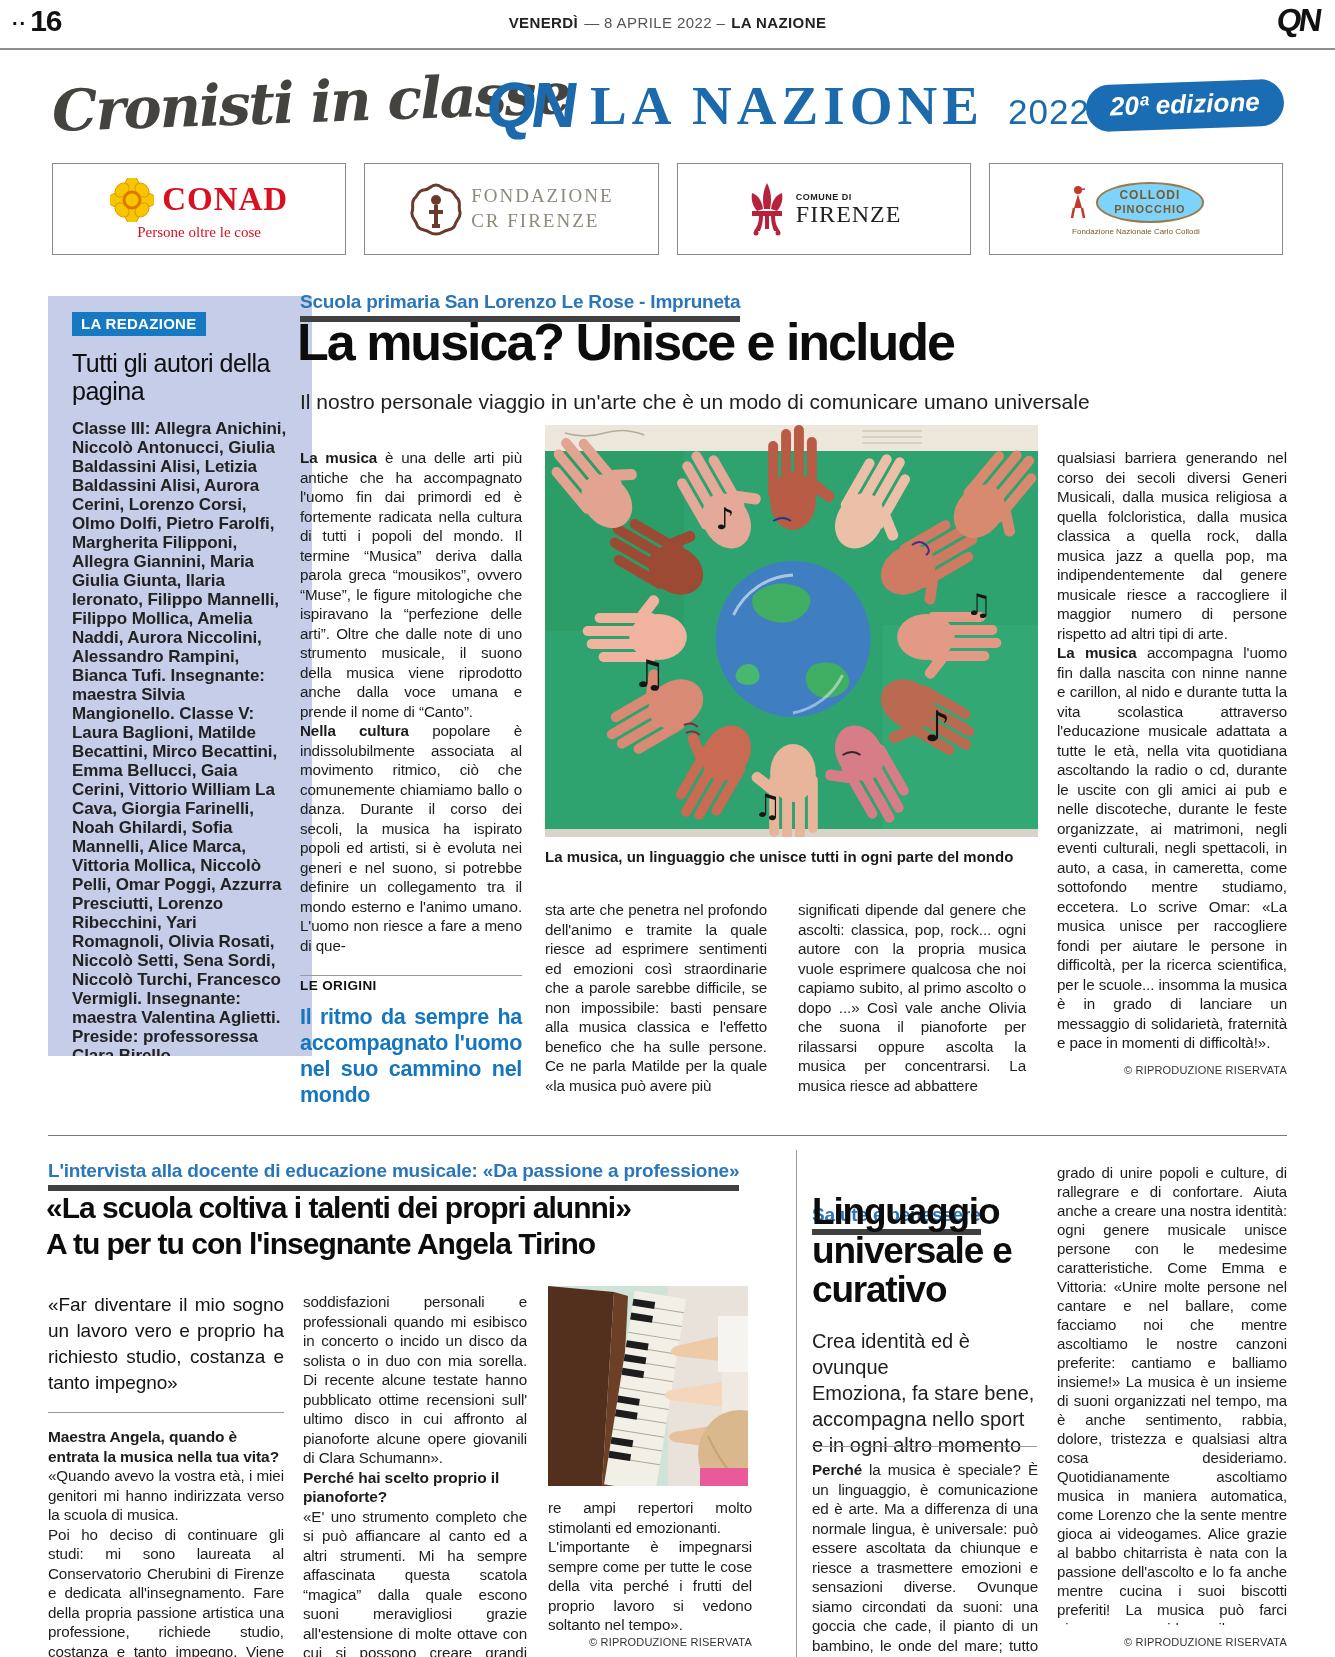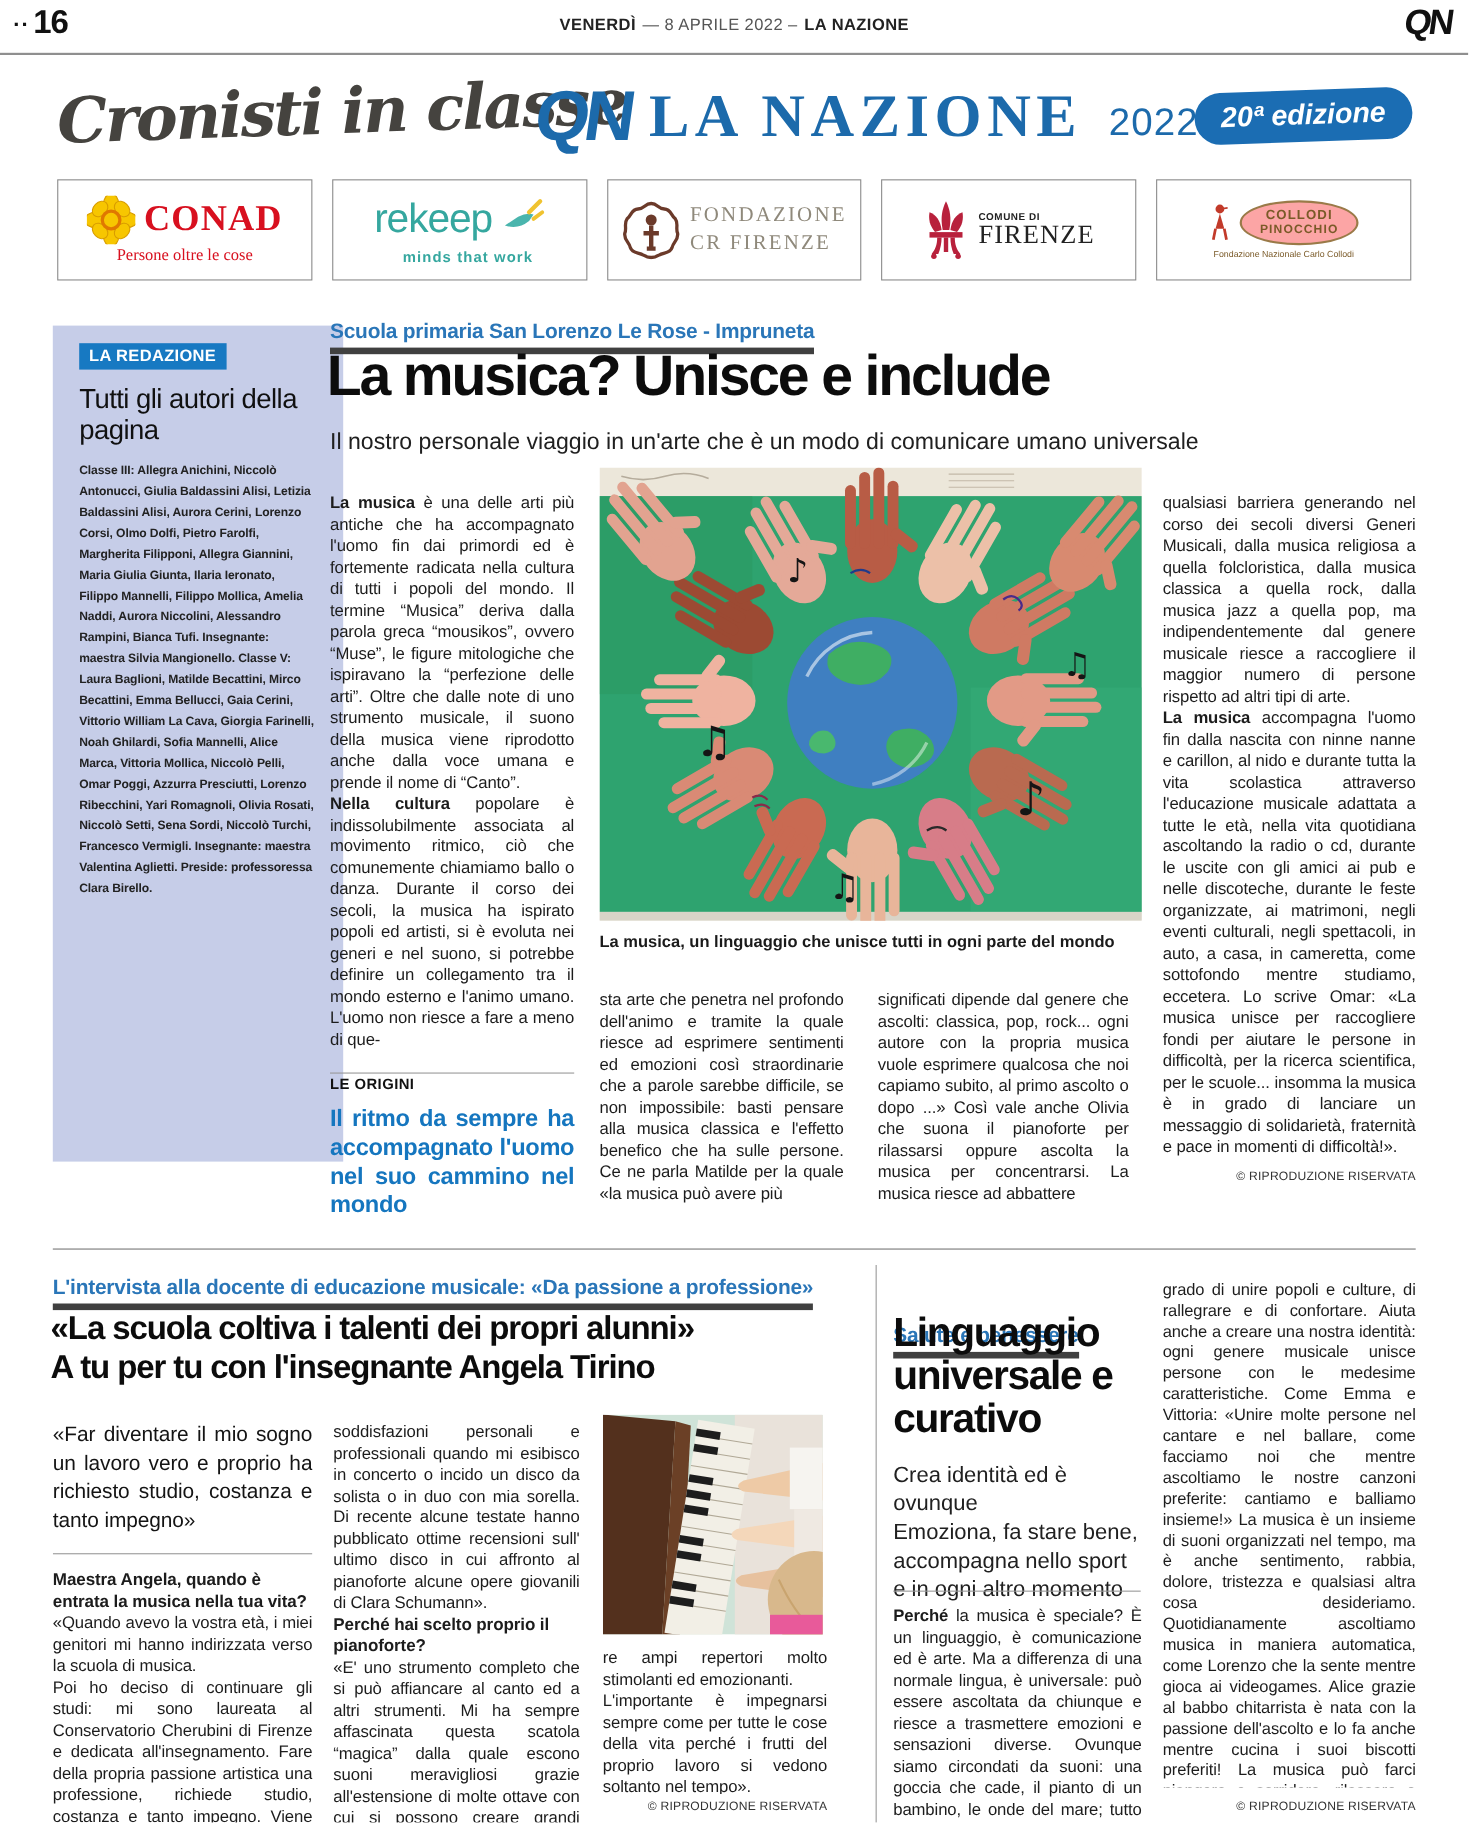--- a/index.html
+++ b/index.html
@@ -33,31 +33,31 @@
   .sp-row{display:flex;align-items:center;gap:8px;}
   .conad-title{font-family:"Liberation Serif",serif;font-weight:bold;font-size:33px;color:#d8101f;letter-spacing:1px;}
   .conad-tag{font-family:"Liberation Serif",serif;font-size:15px;color:#d8101f;margin-top:2px;}
   .rekeep-title{font-size:37px;color:#35a79f;letter-spacing:-1px;}
   .rekeep-tag{font-size:13.5px;font-weight:bold;color:#35a79f;letter-spacing:1px;margin-top:6px;align-self:flex-start;margin-left:26px;}
   .rekeep-col{display:flex;flex-direction:column;align-items:center;}
   .fcr-text{font-family:"Liberation Serif",serif;font-size:19px;color:#8f897b;letter-spacing:2px;line-height:1.3;}
   .comune-text-sm{font-size:9px;font-weight:bold;color:#222;letter-spacing:.5px;}
   .comune-text-lg{font-family:"Liberation Serif",serif;font-size:24px;color:#222;letter-spacing:1px;line-height:1;}
   .collodi-box{display:flex;flex-direction:column;align-items:center;line-height:1.15;}
-  .collodi-oval{border:2px solid #9a7a48;border-radius:50%;padding:5px 16px;text-align:center;background:#fca5a5;}
+  .collodi-oval{border:2px solid #9a7a48;border-radius:50%;padding:5px 16px;text-align:center;background:#7dd3fc;}
   .collodi-l1{font-size:12px;font-weight:bold;color:#7a5a28;letter-spacing:1px;}
   .collodi-l2{font-size:11px;font-weight:bold;color:#7a5a28;letter-spacing:1px;}
   .collodi-foot{font-size:8px;color:#7a5a28;margin-top:4px;}
   
   .redazione{position:absolute;left:48px;top:296px;width:264px;height:760px;background:#c6cde8;
              padding:16px 24px;box-sizing:border-box;overflow:hidden;}
   .red-badge{display:inline-block;background:#1779c2;color:#fff;font-weight:bold;font-size:15px;
              padding:3px 9px 4px 9px;letter-spacing:.3px;}
   .red-title{font-size:25px;font-weight:normal;line-height:1.1;color:#101010;margin:14px 0 0 0;letter-spacing:-.5px;}
-  .red-body{font-size:11px;line-height:19px;font-weight:bold;color:#222;margin-top:14px;letter-spacing:-.1px;}
+  .red-body{font-size:17px;line-height:19px;font-weight:bold;color:#222;margin-top:14px;letter-spacing:-.1px;}
   
   .kicker{position:absolute;display:inline-block;color:#2a76b8;font-weight:bold;font-size:19px;
           padding-bottom:3px;border-bottom:6px solid #404040;letter-spacing:-.2px;}
   .bodytext{font-size:15.2px;line-height:19.5px;text-align:justify;color:#1c1c1c;
             hyphens:auto;-webkit-hyphens:auto;letter-spacing:-.1px;}
   .bodytext p{margin:0;}
   .pre{white-space:pre-line;}
   .copyright{font-size:11px;color:#333;text-align:right;letter-spacing:.2px;}
   .col{position:absolute;}
   
@@ -119,33 +119,20 @@
             <ellipse cx="12" cy="12" rx="8" ry="6" transform="rotate(-45 12 12)"></ellipse>
             <ellipse cx="32" cy="12" rx="8" ry="6" transform="rotate(45 32 12)"></ellipse>
             <ellipse cx="12" cy="32" rx="8" ry="6" transform="rotate(45 12 32)"></ellipse>
             <ellipse cx="32" cy="32" rx="8" ry="6" transform="rotate(-45 32 32)"></ellipse>
           </g>
           <circle cx="22" cy="22" r="8" fill="#f7c600" stroke="#e07800" stroke-width="3"></circle>
         </svg>
         <span class="conad-title">CONAD</span>
       </div>
       <div class="conad-tag">Persone oltre le cose</div>
-    </div>
-    <div class="sponsor">
-      <div class="rekeep-col">
-        <div class="sp-row">
-          <span class="rekeep-title">rekeep</span>
-          <svg width="40" height="40" viewBox="0 0 40 40">
-            <path d="M4,26 Q16,30 26,22 L30,16 Q24,14 16,18 Z" fill="#4ab5ad"></path>
-            <path d="M26,14 L36,4" stroke="#f0c330" stroke-width="4" stroke-linecap="round"></path>
-            <path d="M30,20 L38,14" stroke="#f0c330" stroke-width="3.5" stroke-linecap="round"></path>
-          </svg>
-        </div>
-        <div class="rekeep-tag">minds that work</div>
-      </div>
     </div>
     <div class="sponsor">
       <div class="sp-row">
         <svg width="54" height="54" viewBox="0 0 54 54">
           <path d="M27,3 C33,3 33,8 39,8 C45,8 45,14 49,17 C52,21 49,26 51,30 C52,36 47,38 46,43 C44,49 38,47 34,50 C29,53 25,53 20,50 C16,47 10,49 8,43 C7,38 2,36 3,30 C5,26 2,21 5,17 C9,14 9,8 15,8 C21,8 21,3 27,3 Z" fill="none" stroke="#6b3a2a" stroke-width="3"></path>
           <circle cx="27" cy="18" r="5" fill="#6b3a2a"></circle>
           <path d="M27,23 L27,44 M20,30 L34,30 M23,44 L31,44" stroke="#6b3a2a" stroke-width="4"></path>
         </svg>
         <div class="fcr-text">
             <div>FONDAZIONE</div>

